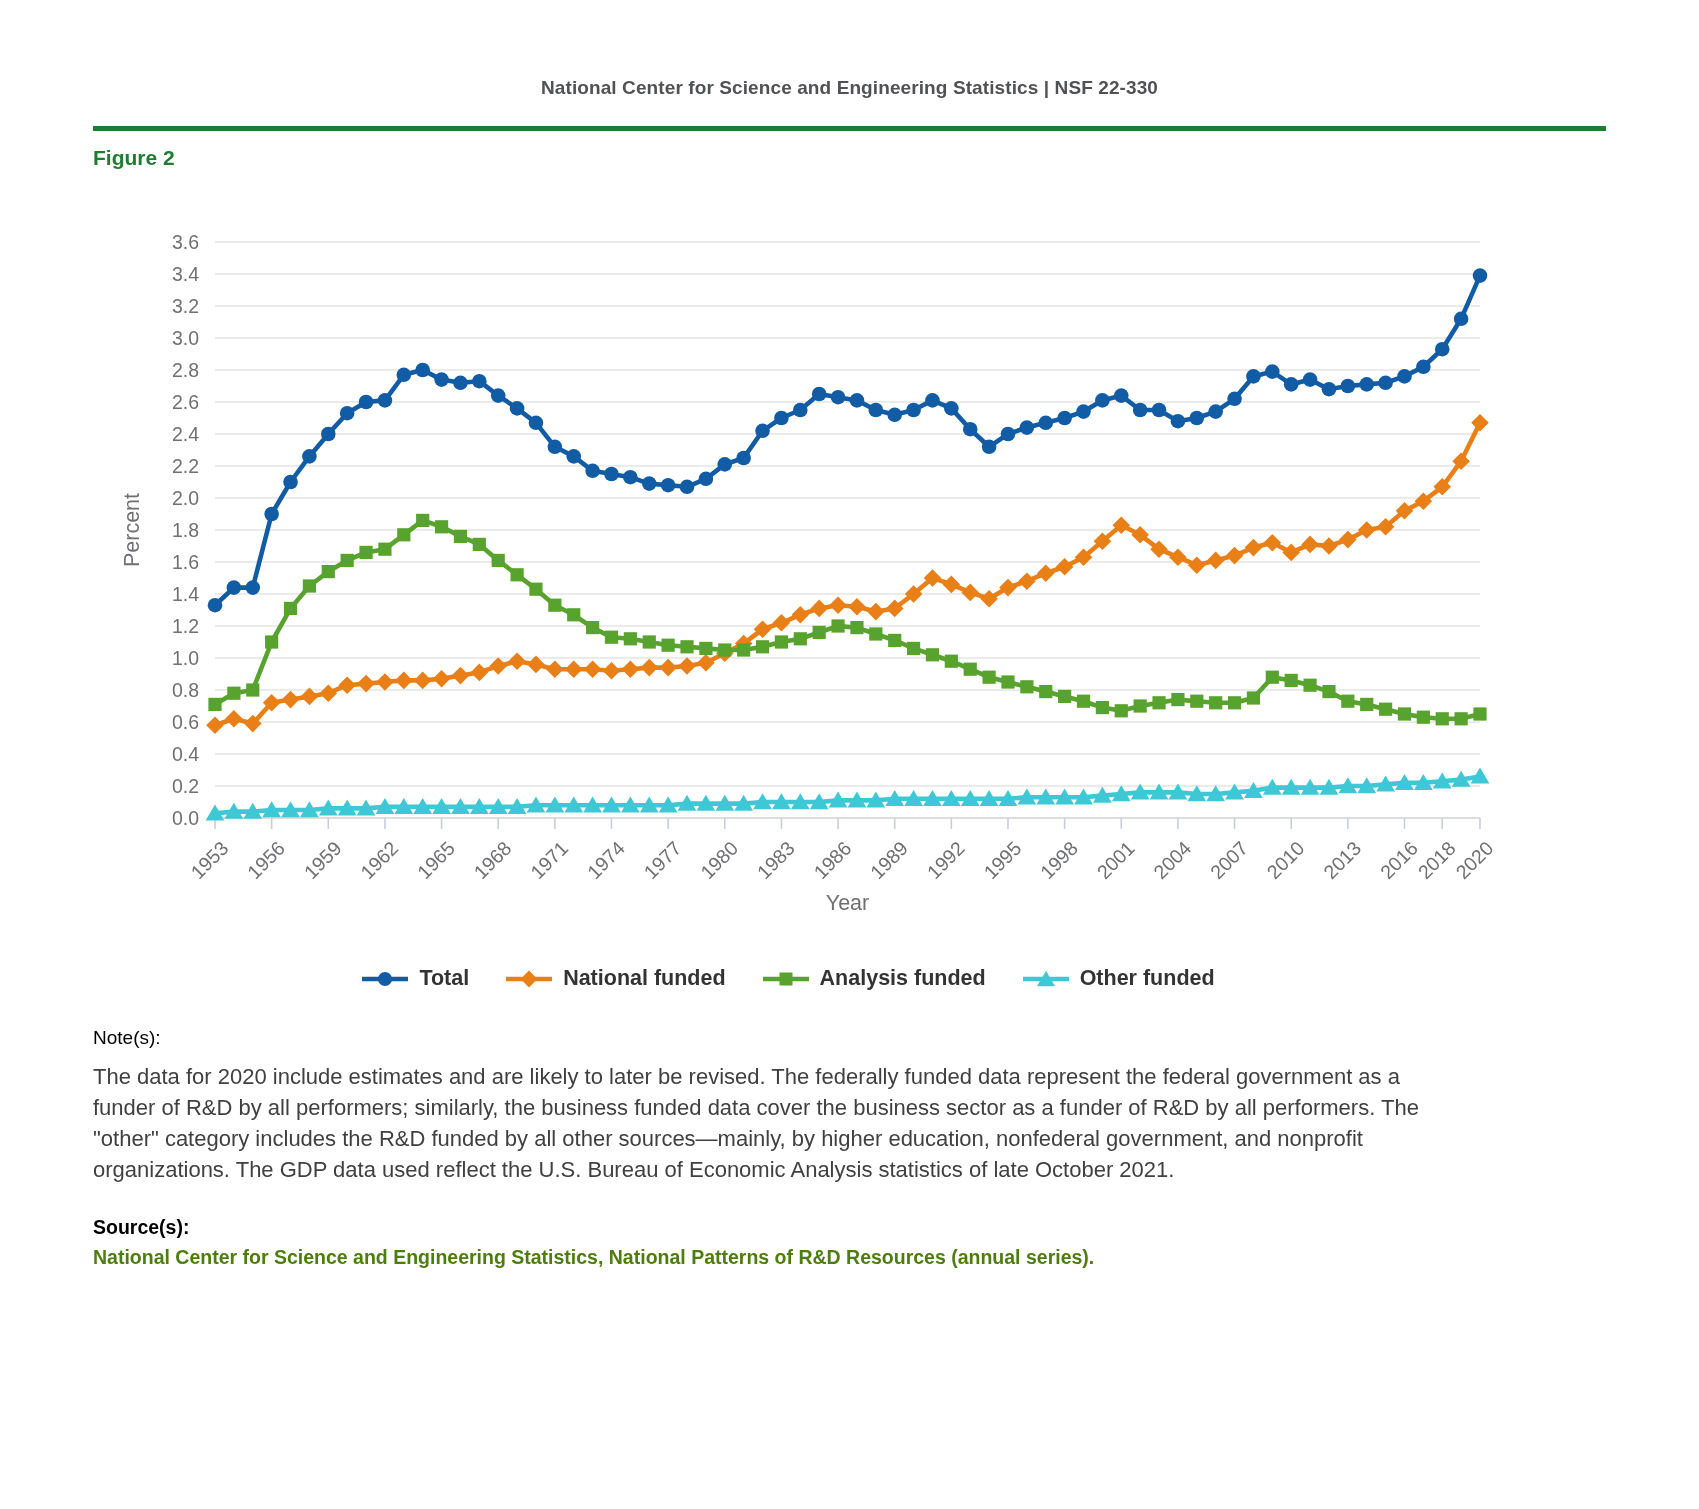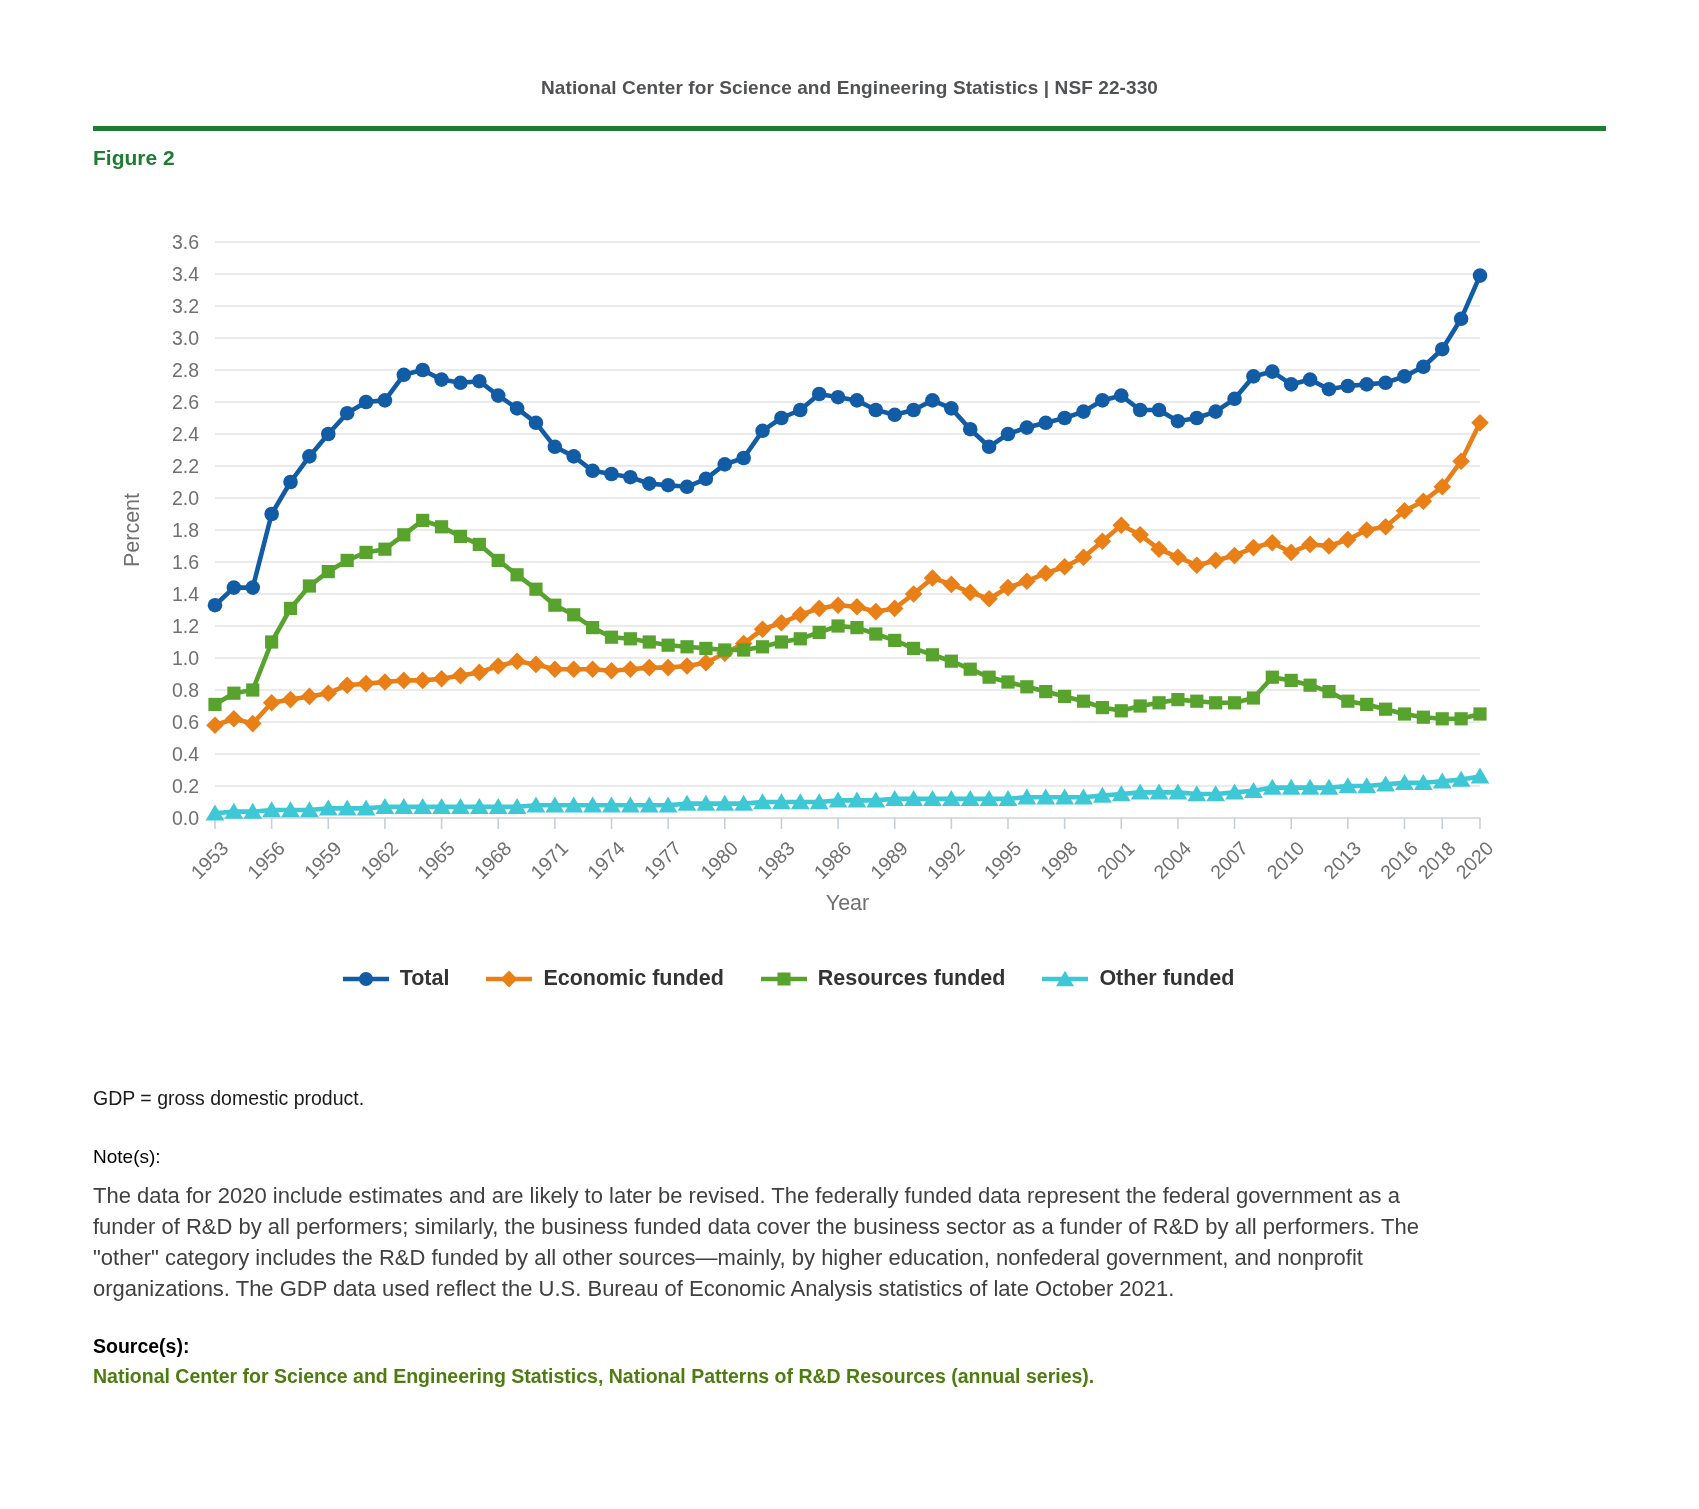--- a/index.html
+++ b/index.html
@@ -422,40 +422,39 @@
         </svg>
         <span>Total</span>
       </div>
       <div class="legend-item">
         <svg width="48" height="22">
           <line x1="1" y1="11" x2="47" y2="11" stroke="#e97f17" stroke-width="4.6"></line>
           <g></g>
           <g></g>
           <path d="M24 2.6L32.4 11L24 19.4L15.6 11Z" fill="#e97f17"></path>
         </svg>
-        <span>Economic funded</span>
+        <span>National funded</span>
       </div>
       <div class="legend-item">
         <svg width="48" height="22">
           <line x1="1" y1="11" x2="47" y2="11" stroke="#58a32e" stroke-width="4.6"></line>
           <g></g>
           <g></g>
           <rect x="17.5" y="4.5" width="13" height="13" fill="#58a32e"></rect>
         </svg>
-        <span>Resources funded</span>
+        <span>Analysis funded</span>
       </div>
       <div class="legend-item">
         <svg width="48" height="22">
           <line x1="1" y1="11" x2="47" y2="11" stroke="#3ec8d5" stroke-width="4.6"></line>
           <g></g>
           <g></g>
           <path d="M24 2.8L33 18.2L15 18.2Z" fill="#3ec8d5"></path>
         </svg>
         <span>Other funded</span>
       </div>
     </div>
 
-  <div class="gdp-line">GDP = gross domestic product.</div>
   <div class="notes-heading">Note(s):</div>
   <div class="notes-body">The data for 2020 include estimates and are likely to later be revised. The federally funded data represent the federal government as a funder of R&amp;D by all performers; similarly, the business funded data cover the business sector as a funder of R&amp;D by all performers. The "other" category includes the R&amp;D funded by all other sources—mainly, by higher education, nonfederal government, and nonprofit organizations. The GDP data used reflect the U.S. Bureau of Economic Analysis statistics of late October 2021.</div>
   <div class="sources-heading">Source(s):</div>
   <div class="sources-body">National Center for Science and Engineering Statistics, National Patterns of R&amp;D Resources (annual series).</div>
 </div>
 
 </body></html>

